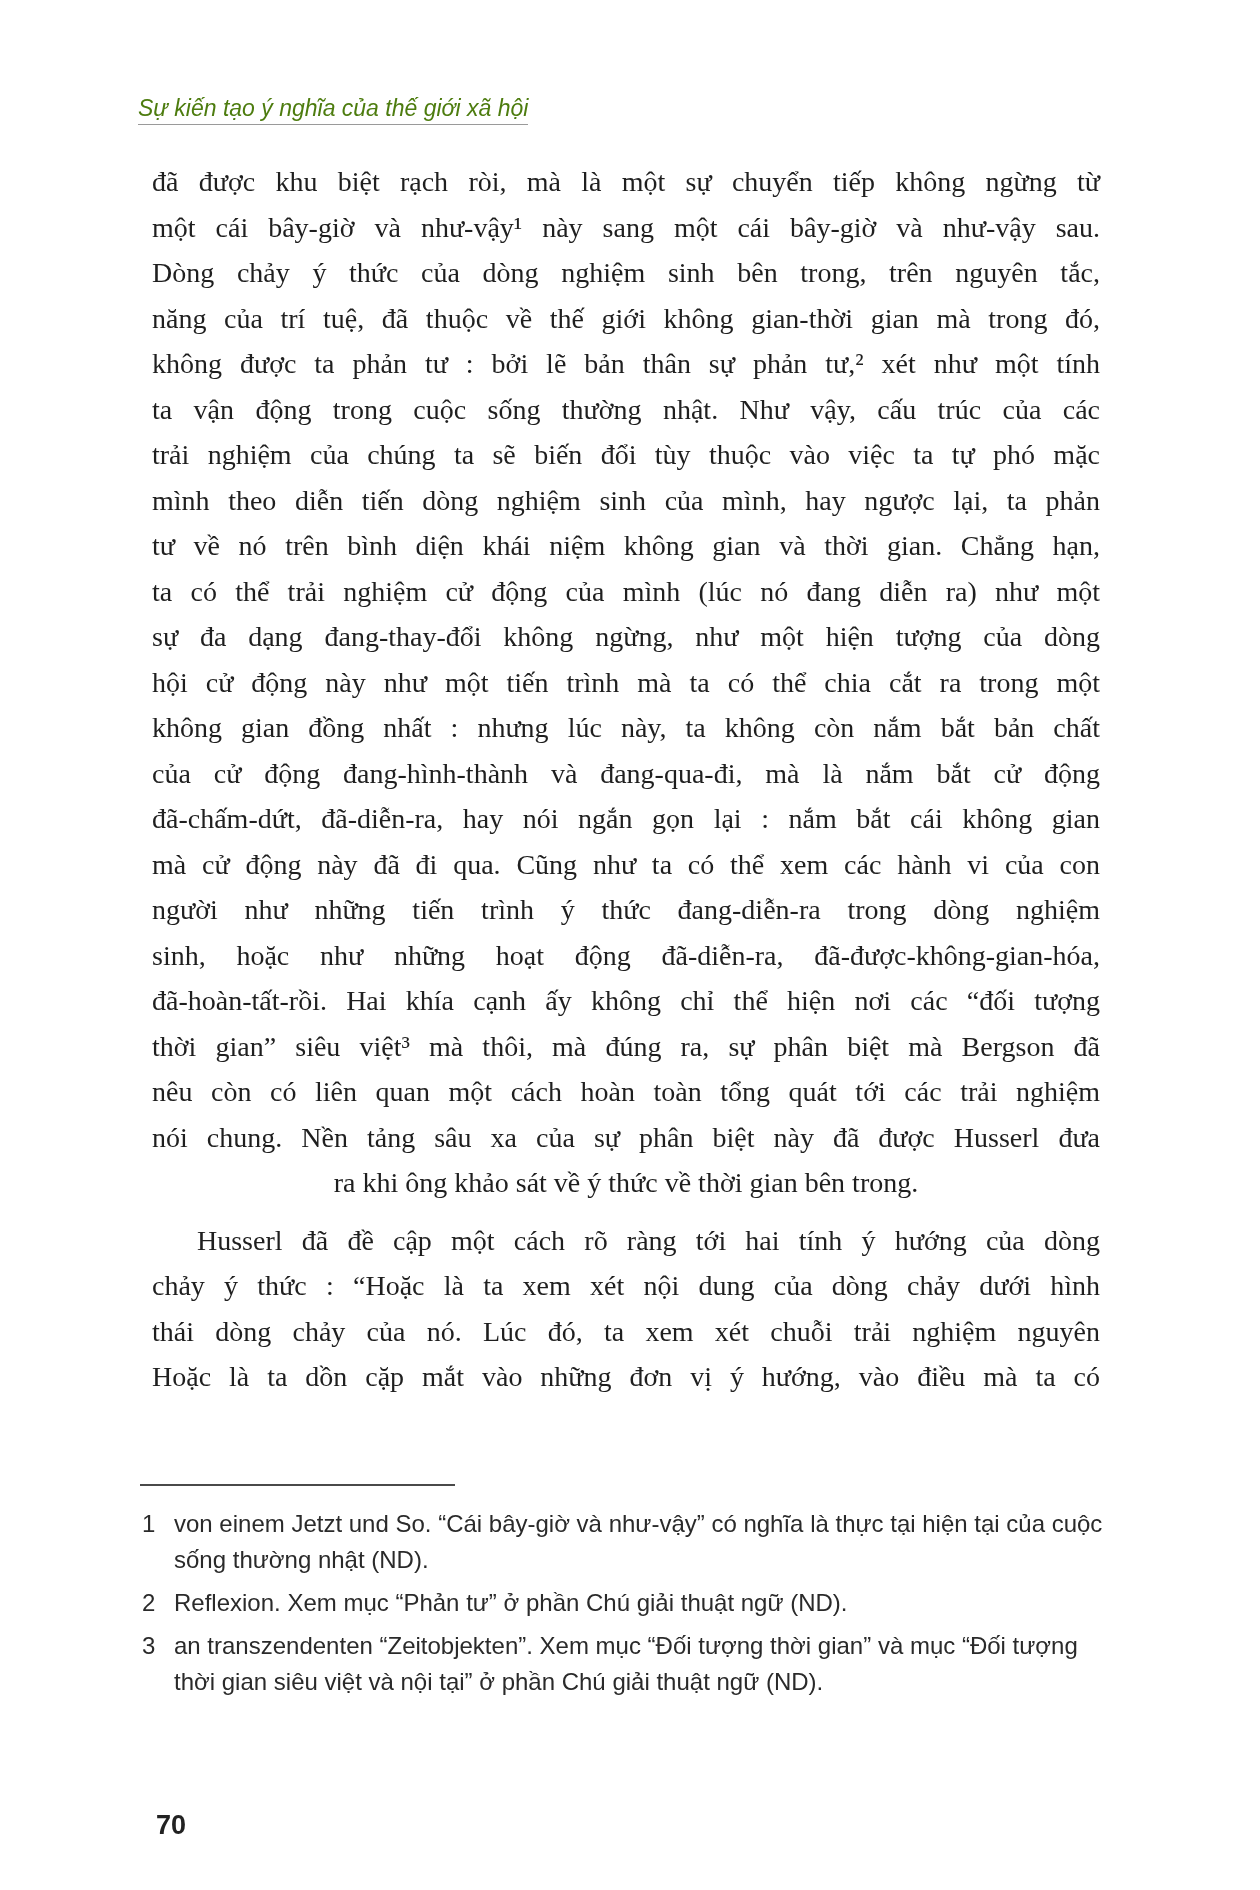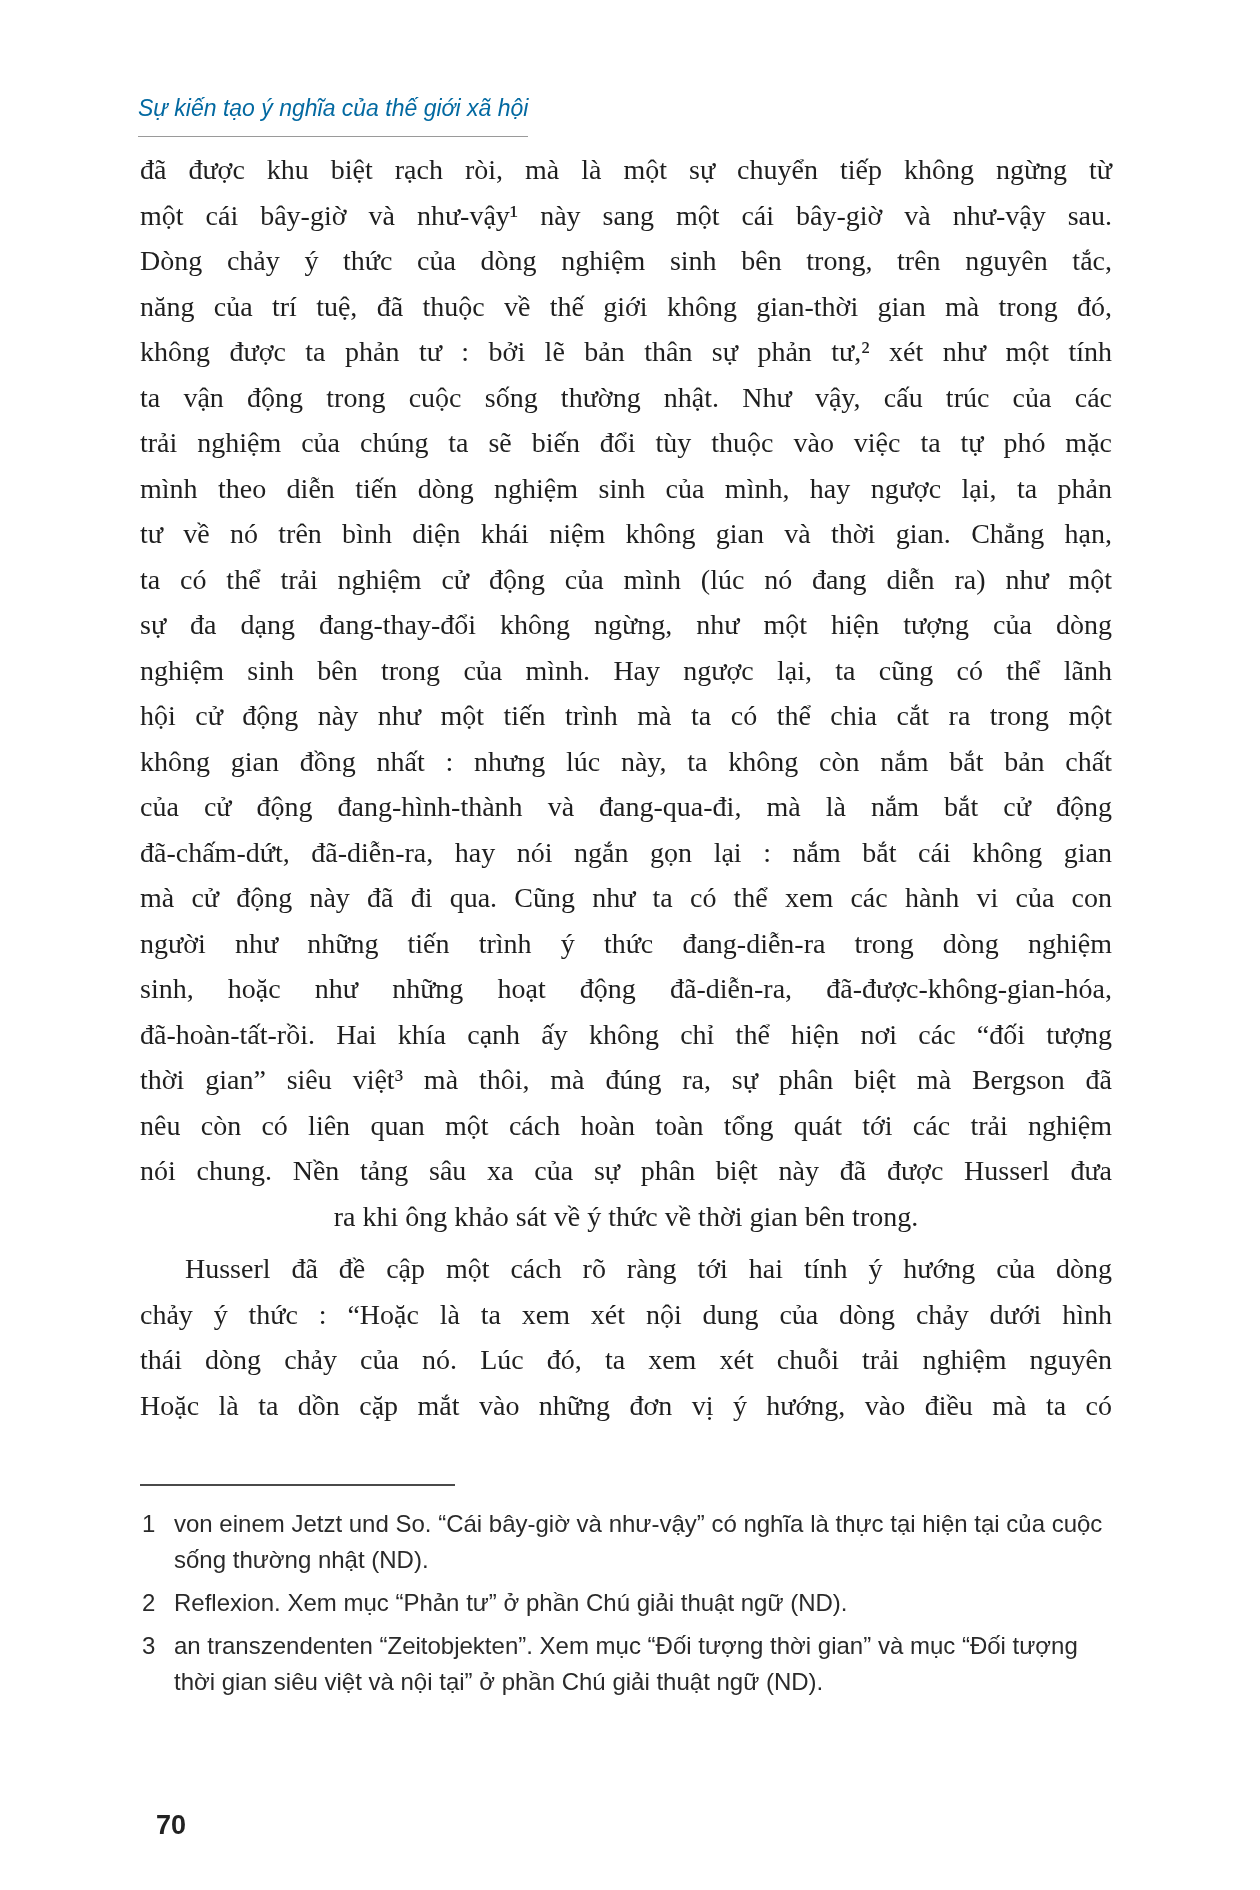--- a/index.html
+++ b/index.html
@@ -12,34 +12,34 @@
     overflow: hidden;
     color: #1f1f1f;
   }
   .running-head {
     position: absolute;
     left: 138px;
     top: 95px;
     font-family: "Liberation Sans", "DejaVu Sans", sans-serif;
     font-style: italic;
     font-size: 23px;
-    color: #0369a1;
-    padding-bottom: 14px;
+    color: #4d7c0f;
+    padding-bottom: 2px;
     border-bottom: 1px solid #9a9a9a;
   }
   .body-text {
     position: absolute;
     left: 140px;
     top: 147px;
     width: 972px;
     font-family: "Liberation Serif", "DejaVu Serif", serif;
     font-size: 28px;
     color: #1f1f1f;
   }
-  .para { margin: 0; }
+  .para { margin: 12px; }
   .para + .para { margin-top: 7px; }
   .line {
     white-space: nowrap;
     line-height: 45.5px;
     height: 45.5px;
     text-align: center;
   }
   .line.fill {
     text-align: justify;
     text-align-last: justify;
@@ -98,21 +98,20 @@
         <div class="line fill">một cái bây-giờ và như-vậy¹ này sang một cái bây-giờ và như-vậy sau.</div>
         <div class="line fill">Dòng chảy ý thức của dòng nghiệm sinh bên trong, trên nguyên tắc,</div>
         <div class="line fill">năng của trí tuệ, đã thuộc về thế giới không gian-thời gian mà trong đó,</div>
         <div class="line fill">không được ta phản tư : bởi lẽ bản thân sự phản tư,² xét như một tính</div>
         <div class="line fill">ta vận động trong cuộc sống thường nhật. Như vậy, cấu trúc của các</div>
         <div class="line fill">trải nghiệm của chúng ta sẽ biến đổi tùy thuộc vào việc ta tự phó mặc</div>
         <div class="line fill">mình theo diễn tiến dòng nghiệm sinh của mình, hay ngược lại, ta phản</div>
         <div class="line fill">tư về nó trên bình diện khái niệm không gian và thời gian. Chẳng hạn,</div>
         <div class="line fill">ta có thể trải nghiệm cử động của mình (lúc nó đang diễn ra) như một</div>
         <div class="line fill">sự đa dạng đang-thay-đổi không ngừng, như một hiện tượng của dòng</div>
-        <div class="line fill">nghiệm sinh bên trong của mình. Hay ngược lại, ta cũng có thể lãnh</div>
         <div class="line fill">hội cử động này như một tiến trình mà ta có thể chia cắt ra trong một</div>
         <div class="line fill">không gian đồng nhất : nhưng lúc này, ta không còn nắm bắt bản chất</div>
         <div class="line fill">của cử động đang-hình-thành và đang-qua-đi, mà là nắm bắt cử động</div>
         <div class="line fill">đã-chấm-dứt, đã-diễn-ra, hay nói ngắn gọn lại : nắm bắt cái không gian</div>
         <div class="line fill">mà cử động này đã đi qua. Cũng như ta có thể xem các hành vi của con</div>
         <div class="line fill">người như những tiến trình ý thức đang-diễn-ra trong dòng nghiệm</div>
         <div class="line fill">sinh, hoặc như những hoạt động đã-diễn-ra, đã-được-không-gian-hóa,</div>
         <div class="line fill">đã-hoàn-tất-rồi. Hai khía cạnh ấy không chỉ thể hiện nơi các “đối tượng</div>
         <div class="line fill">thời gian” siêu việt³ mà thôi, mà đúng ra, sự phân biệt mà Bergson đã</div>
         <div class="line fill">nêu còn có liên quan một cách hoàn toàn tổng quát tới các trải nghiệm</div>

